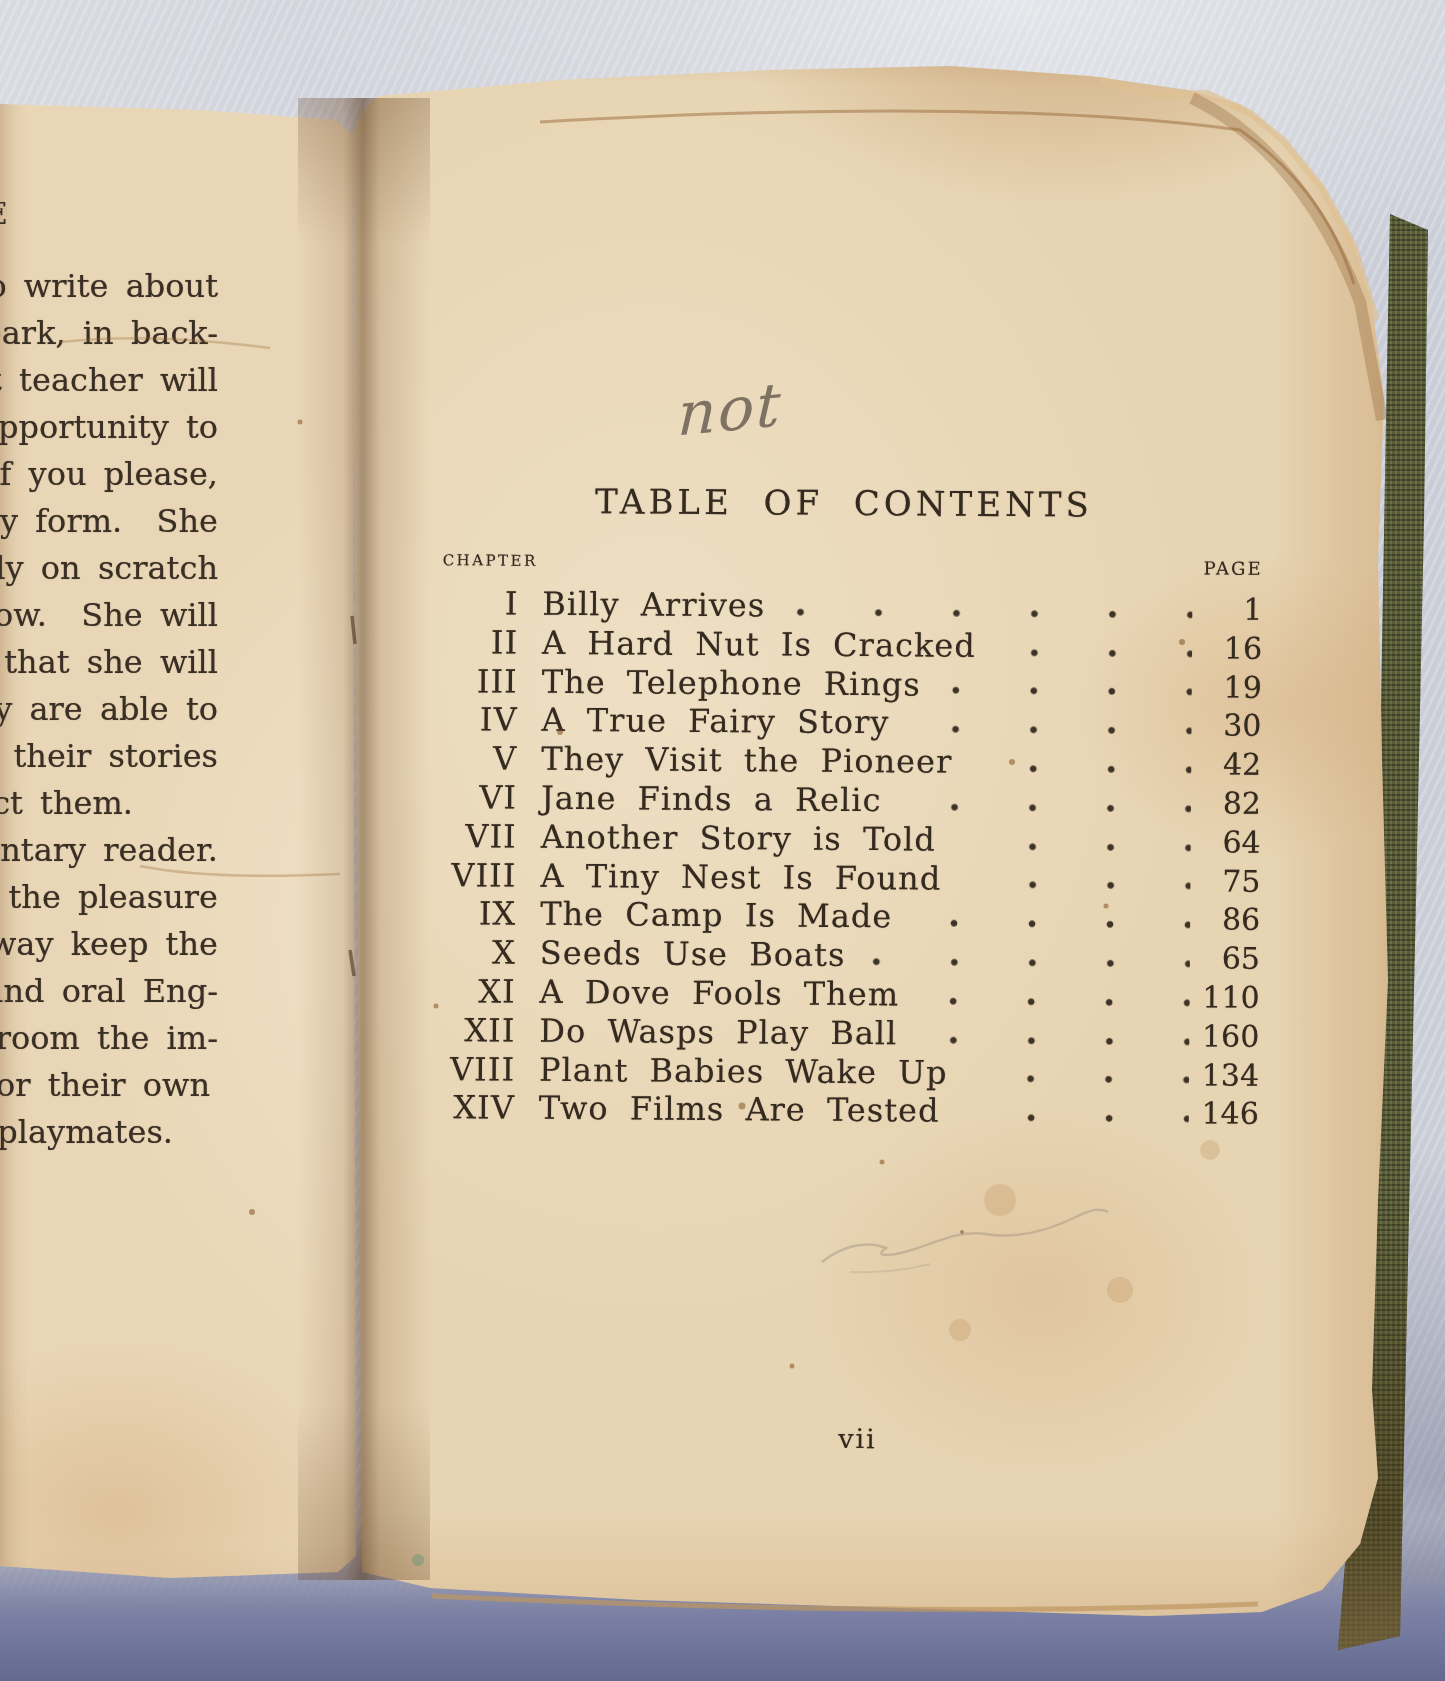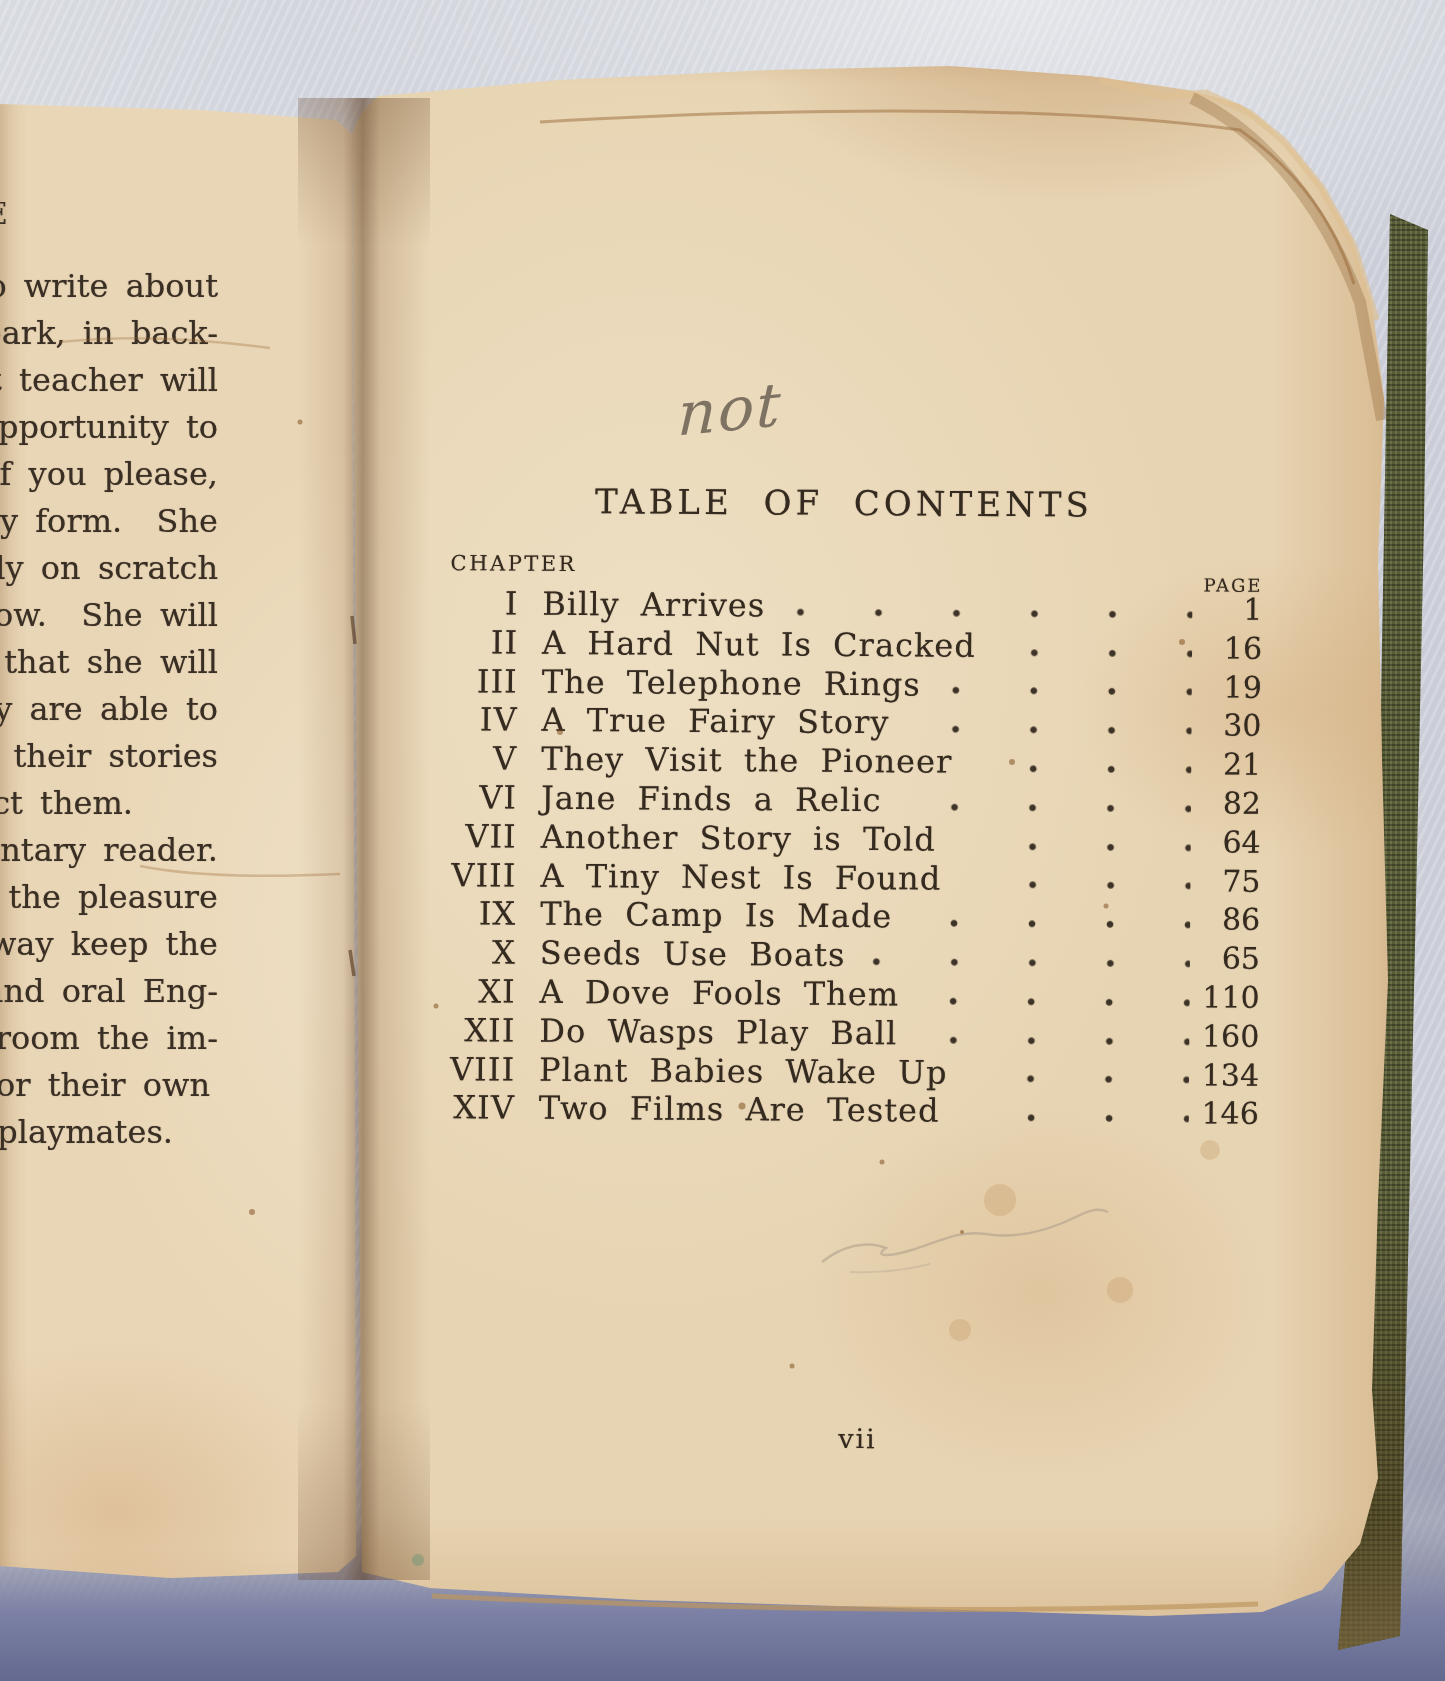--- a/index.html
+++ b/index.html
@@ -81,22 +81,22 @@
   .pencil-not{
     position:absolute;left:258px;top:2px;
     font-size:60px;font-style:italic;color:#6f6457;opacity:.88;
     transform:rotate(-6deg) skewX(-8deg);letter-spacing:2px;
     text-shadow:none;
   }
   .toc-title{
     position:absolute;left:176px;top:110px;
     font-size:34px;letter-spacing:4px;word-spacing:16px;white-space:nowrap;
   }
-  .chapter-label{position:absolute;left:32px;top:181px;font-size:21px;letter-spacing:2.5px;}
-  .page-label{position:absolute;right:6px;top:199px;font-size:18px;letter-spacing:2px;text-align:center;}
+  .chapter-label{position:absolute;left:24px;top:181px;font-size:15px;letter-spacing:2.5px;}
+  .page-label{position:absolute;right:6px;top:182px;font-size:18px;letter-spacing:2px;text-align:center;}
   .toc-rows{position:absolute;left:6px;top:214px;width:838px;}
   .toc-row{display:flex;align-items:baseline;height:38.8px;line-height:38.8px;white-space:nowrap;}
   .toc-num{width:94px;text-align:right;font-size:32px;letter-spacing:1px;flex:none;}
   .toc-entry-title{margin-left:24px;font-size:32px;letter-spacing:1px;word-spacing:10px;flex:none;}
   .toc-leader{
     flex:1;height:9px;align-self:flex-end;margin:0 6px 9px 26px;
     background-image:radial-gradient(circle at 4px 4.5px, rgba(42,33,24,.9) 2.8px, rgba(42,33,24,0) 3.8px);
     background-size:78px 9px;background-repeat:repeat-x;background-position:right 6px bottom 0;
   }
   .toc-page{width:64px;text-align:right;font-size:30px;flex:none;}
@@ -174,21 +174,21 @@
           <span class="toc-num">IV</span>
           <span class="toc-entry-title">A True Fairy Story</span>
           <span class="toc-leader"></span>
           <span class="toc-page">30</span>
         </div>
 
         <div class="toc-row">
           <span class="toc-num">V</span>
           <span class="toc-entry-title">They Visit the Pioneer</span>
           <span class="toc-leader"></span>
-          <span class="toc-page">21</span>
+          <span class="toc-page">42</span>
         </div>
 
         <div class="toc-row">
           <span class="toc-num">VI</span>
           <span class="toc-entry-title">Jane Finds a Relic</span>
           <span class="toc-leader"></span>
           <span class="toc-page">82</span>
         </div>
 
         <div class="toc-row">

